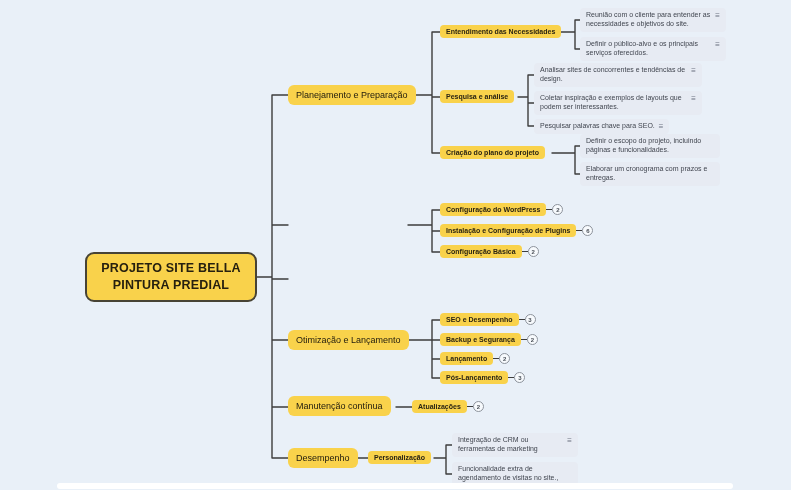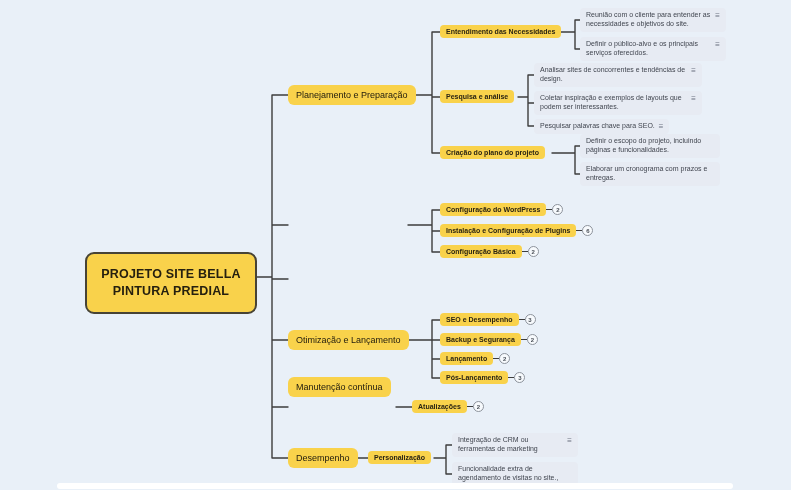--- a/index.html
+++ b/index.html
@@ -7,21 +7,21 @@
     position:relative;width:791px;height:490px;overflow:hidden;
     background:var(--bg,#e9f0f8);
     font-family:"Liberation Sans",sans-serif;
   }
   svg.wires{position:absolute;left:0;top:0;pointer-events:none;}
   svg.wires path{stroke:var(--wire,#3d3d3d);stroke-width:1.4;fill:none;stroke-linecap:round;}
 
   .row{position:absolute;display:flex;align-items:center;}
 
   .root{
-    position:absolute;left:85px;top:252px;width:172px;height:62px;
+    position:absolute;left:85px;top:252px;width:172px;height:50px;
     background:var(--yellow,#f9d24b);border:2px solid #474335;border-radius:9px;
     display:flex;align-items:center;justify-content:center;text-align:center;
     font-weight:bold;font-size:12.5px;line-height:1.35;color:#26200f;letter-spacing:.2px;
     box-sizing:border-box;
   }
   .p1{
     background:var(--yellow,#f9d24b);border-radius:6px;padding:5px 8px;
     font-weight:normal;font-size:9px;color:#26200f;white-space:nowrap;
   }
   .p2{
@@ -68,21 +68,21 @@
   <div class="row" style="left:288px;top:84.5px;">
     <div class="p1">Planejamento e Preparação</div>
   </div>
 
 
 
   <div class="row" style="left:288px;top:329.5px;text-align:center;">
     <div class="p1">Otimização e Lançamento</div>
   </div>
 
-  <div class="row" style="left:288px;top:377px;">
+  <div class="row" style="left:288px;top:396px;">
     <div class="p1">Manutenção contínua</div>
   </div>
 
   <div class="row" style="left:288px;top:447.5px;">
     <div class="p1">Desempenho</div>
   </div>
 
   <div class="row" style="left:440px;top:25px;">
     <div class="p2">Entendimento das Necessidades</div>
   </div>

